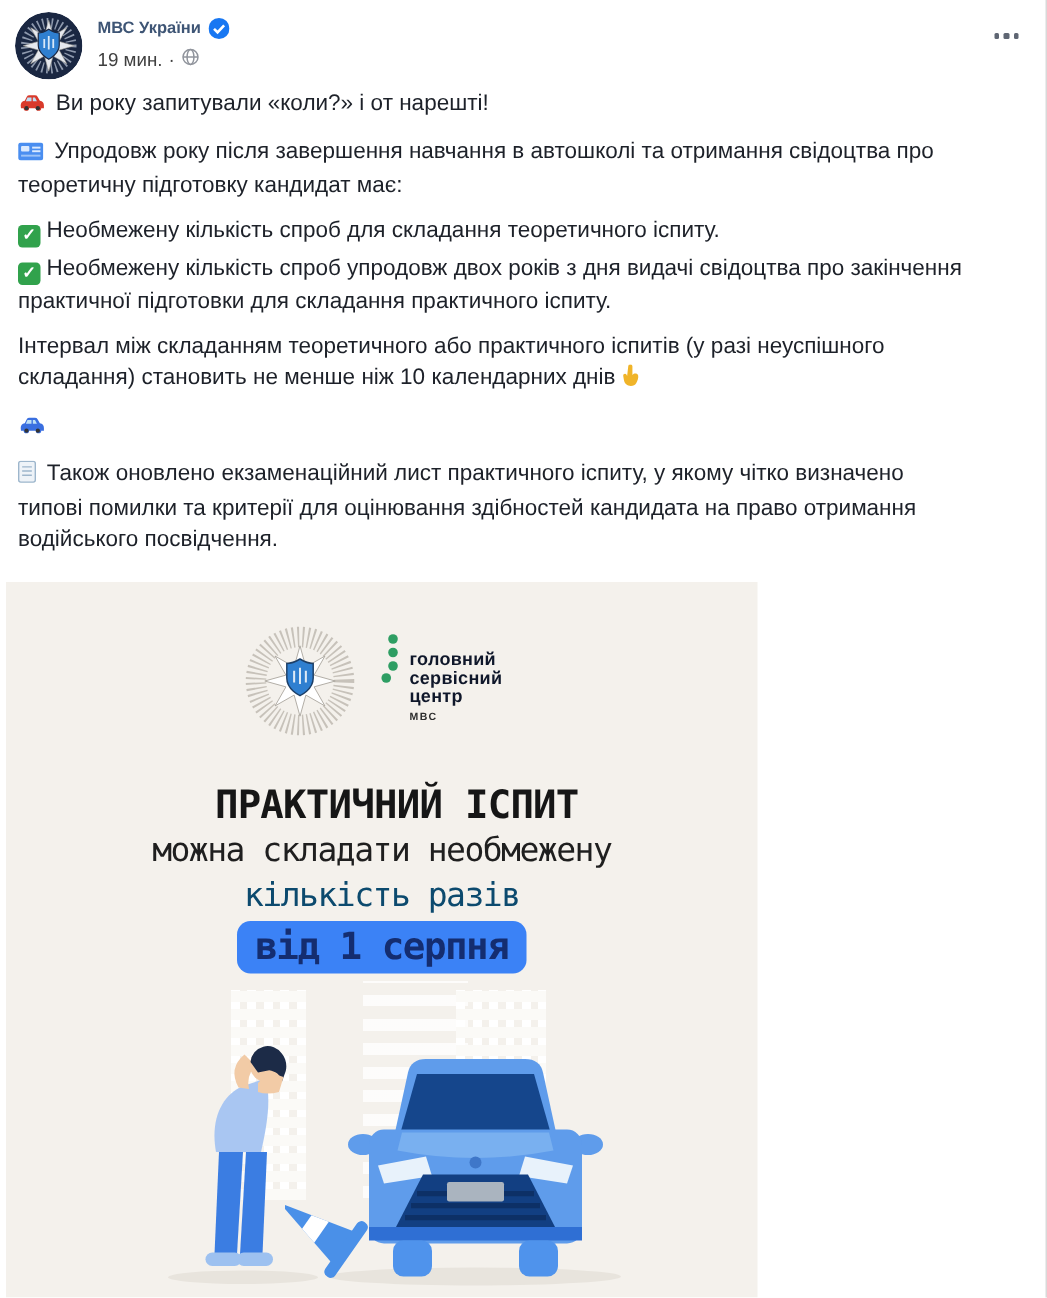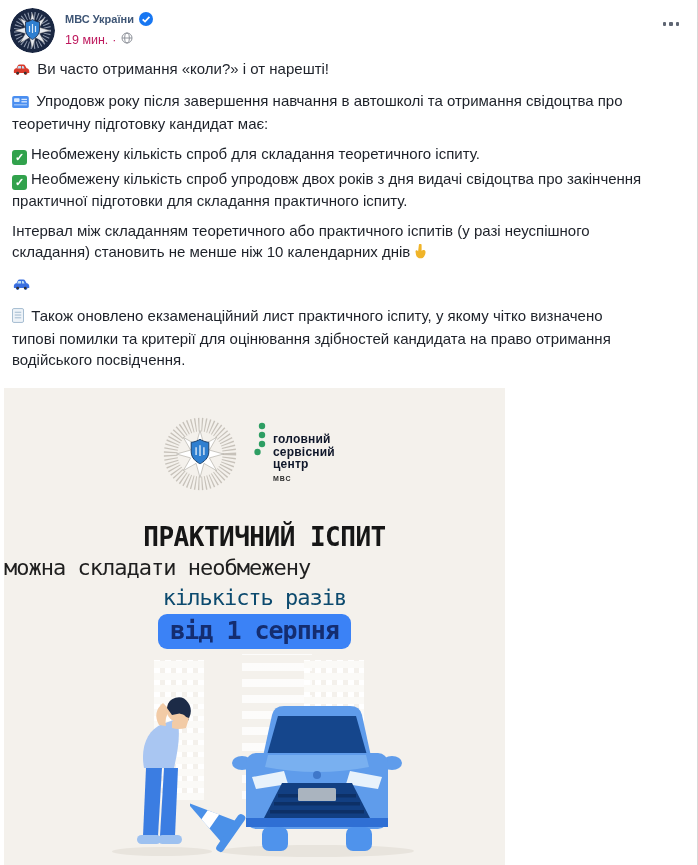--- a/index.html
+++ b/index.html
@@ -11,21 +11,21 @@
     overflow:hidden;
     border-right:1px solid #d9d9d9;
   }
 
   
   .post-header { position:absolute; top:8px; left:10px; right:10px; height:48px; }
   .avatar { position:absolute; left:0; top:0; width:45px; height:45px; border-radius:50%; overflow:hidden; cursor:pointer; }
   .author-row { position:absolute; left:55px; top:4px; display:flex; align-items:center; gap:5px; }
   .author-name { font-size:11px; font-weight:bold; color:#3e5575; cursor:pointer; }
   .verified { width:14px; height:14px; display:inline-block; }
-  .meta-row { position:absolute; left:55px; top:24px; display:flex; align-items:center; gap:4px; color:#be185d; font-size:12.5px; }
+  .meta-row { position:absolute; left:55px; top:24px; display:flex; align-items:center; gap:4px; color:#404040; font-size:12.5px; }
   .more-btn { position:absolute; right:2px; top:8px; display:flex; gap:3px; padding:6px; cursor:pointer; }
   .more-btn i { width:3.5px; height:3.5px; background:#5f6673; border-radius:1px; display:block; }
 
   
   .post-text { position:absolute; top:58px; left:12px; width:632px; color:#1d2129; font-size:15px; line-height:21px; }
   .para { margin:0 0 9px 0; }
   .para.tight { margin-bottom:3px; }
   .emj { display:inline-block; vertical-align:-2px; margin-right:3px; }
   .check-emj {
     display:inline-block; width:15px; height:15px; background:#31a24c; border-radius:3px;
@@ -42,21 +42,21 @@
   .gsc { position:absolute; left:250px; top:34px; display:flex; gap:5px; }
   .gsc-text { padding-top:11px; }
   .gsc-text .l { font-size:12px; font-weight:bold; color:#0f172a; line-height:12.5px; letter-spacing:.2px; }
   .gsc-text .s { font-size:7px; font-weight:bold; color:#2d2d2d; letter-spacing:1px; margin-top:4px; text-transform:uppercase; }
 
   .img-title {
     position:absolute; top:134px; left:0; width:100%; text-align:center;
     font-family:"DejaVu Sans Mono", monospace;
     font-size:26px; font-weight:bold; color:#161616; letter-spacing:-.5px;padding-left:20px;
   }
-  .img-sub1 { position:absolute; top:167px; left:0; width:100%; text-align:left;
+  .img-sub1 { position:absolute; top:167px; left:0; width:100%; text-align:center;
     font-family:"DejaVu Sans Mono", monospace; font-size:22px; color:#1f1f1f; letter-spacing:-1px; }
   .img-sub2 { position:absolute; top:197px; left:0; width:100%; text-align:center;
     font-family:"DejaVu Sans Mono", monospace; font-size:22px; color:#0c4a6e; letter-spacing:-1px; }
   .badge-wrap { position:absolute; top:226px; left:0; width:100%; text-align:center; }
   .highlight-badge {
     display:inline-block; background:#3b82f6; color:#142d70; border-radius:9px;
     font-family:"DejaVu Sans Mono", monospace; font-size:25px; font-weight:bold;
     padding:2px 12px 4px 12px; letter-spacing:-1px;
   }
 
@@ -119,21 +119,21 @@
 </div>
 
 <div class="post-text">
   <p class="para">
     <span class="emj"><svg width="18" height="13" viewBox="0 0 20 14">
           <path d="M2,9 q0,-3 3,-3.5 l1.5,-3 q.5,-1 2,-1 h4 q1.5,0 2,1 l1.7,3 q3,.5 3,3.5 v2 h-2 a2,2 0 0,1 -4,0 h-5 a2,2 0 0,1 -4,0 h-2 z" fill="#d93a2b"></path>
           <path d="M7,3.2 h3 v2.6 h-4.2 z M11,3.2 h1.6 l1.4,2.6 h-3 z" fill="#bfe0f5"></path>
           <circle cx="6.3" cy="11" r="1.6" fill="#333"></circle>
           <circle cx="14.7" cy="11" r="1.6" fill="#333"></circle>
         </svg></span>
-    <span>Ви часто отримання «коли?» і от нарешті!</span>
+    <span>Ви року запитували «коли?» і от нарешті!</span>
   </p>
   <p class="para">
     <span class="emj"><svg width="17" height="12" viewBox="0 0 18 13">
           <rect width="18" height="13" rx="2" fill="#4a8ef0"></rect>
           <rect x="2" y="2.5" width="6" height="4" rx=".8" fill="#dbeafe"></rect>
           <rect x="10" y="3" width="6" height="1.4" fill="#dbeafe"></rect>
           <rect x="10" y="5.6" width="6" height="1.4" fill="#dbeafe"></rect>
           <rect x="2" y="8.8" width="14" height="1.4" fill="#9cc3f7"></rect>
         </svg></span>
     <span>Упродовж року після завершення навчання в автошколі та отримання свідоцтва про теоретичну підготовку кандидат має:</span>

